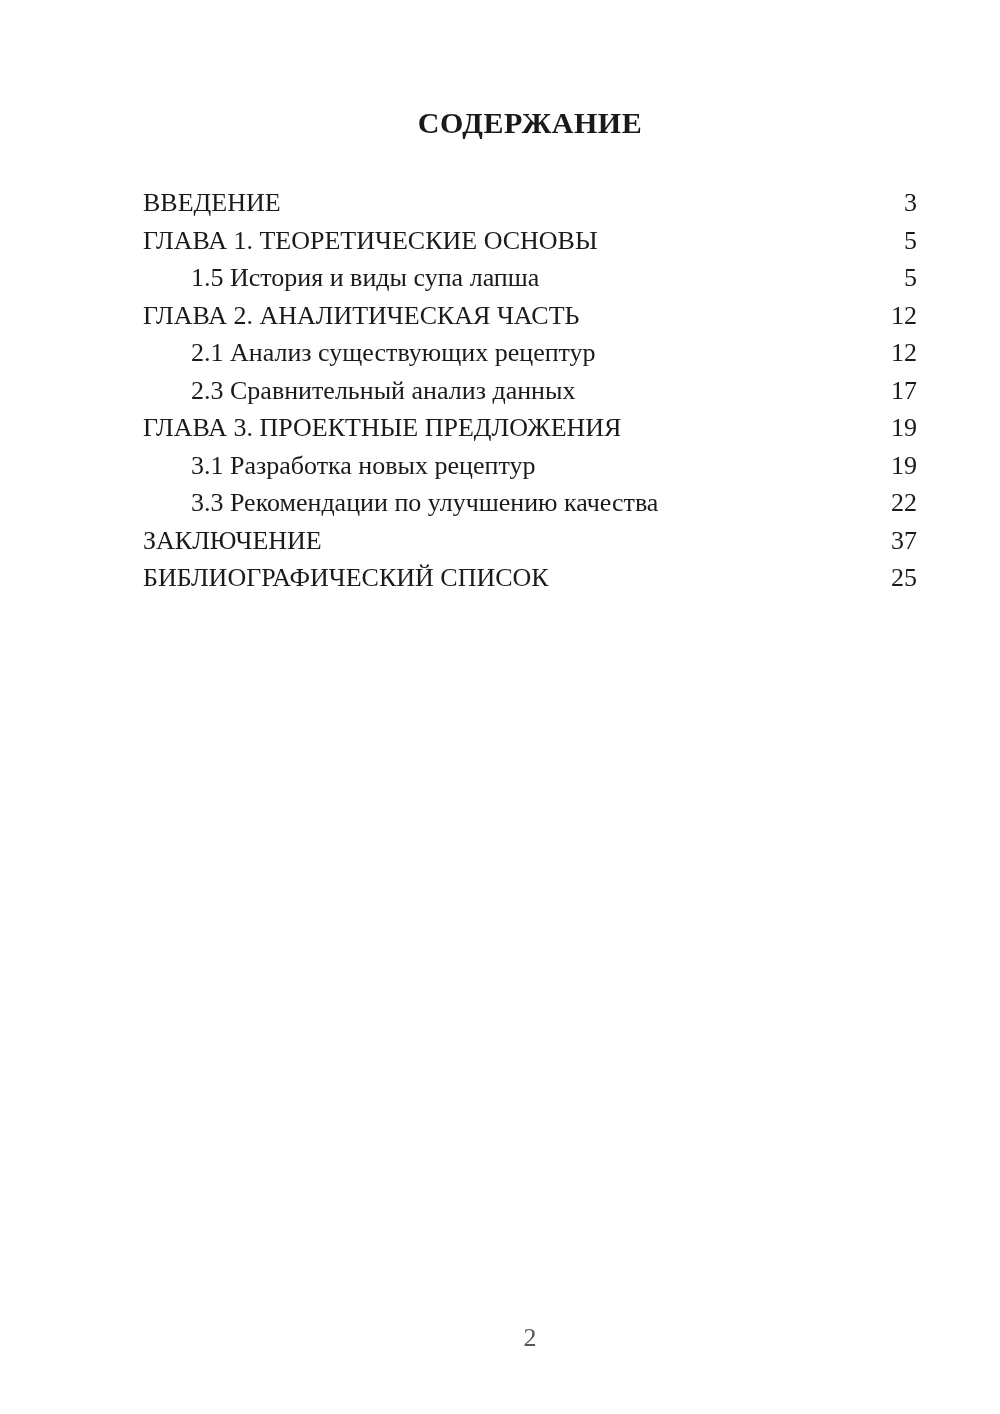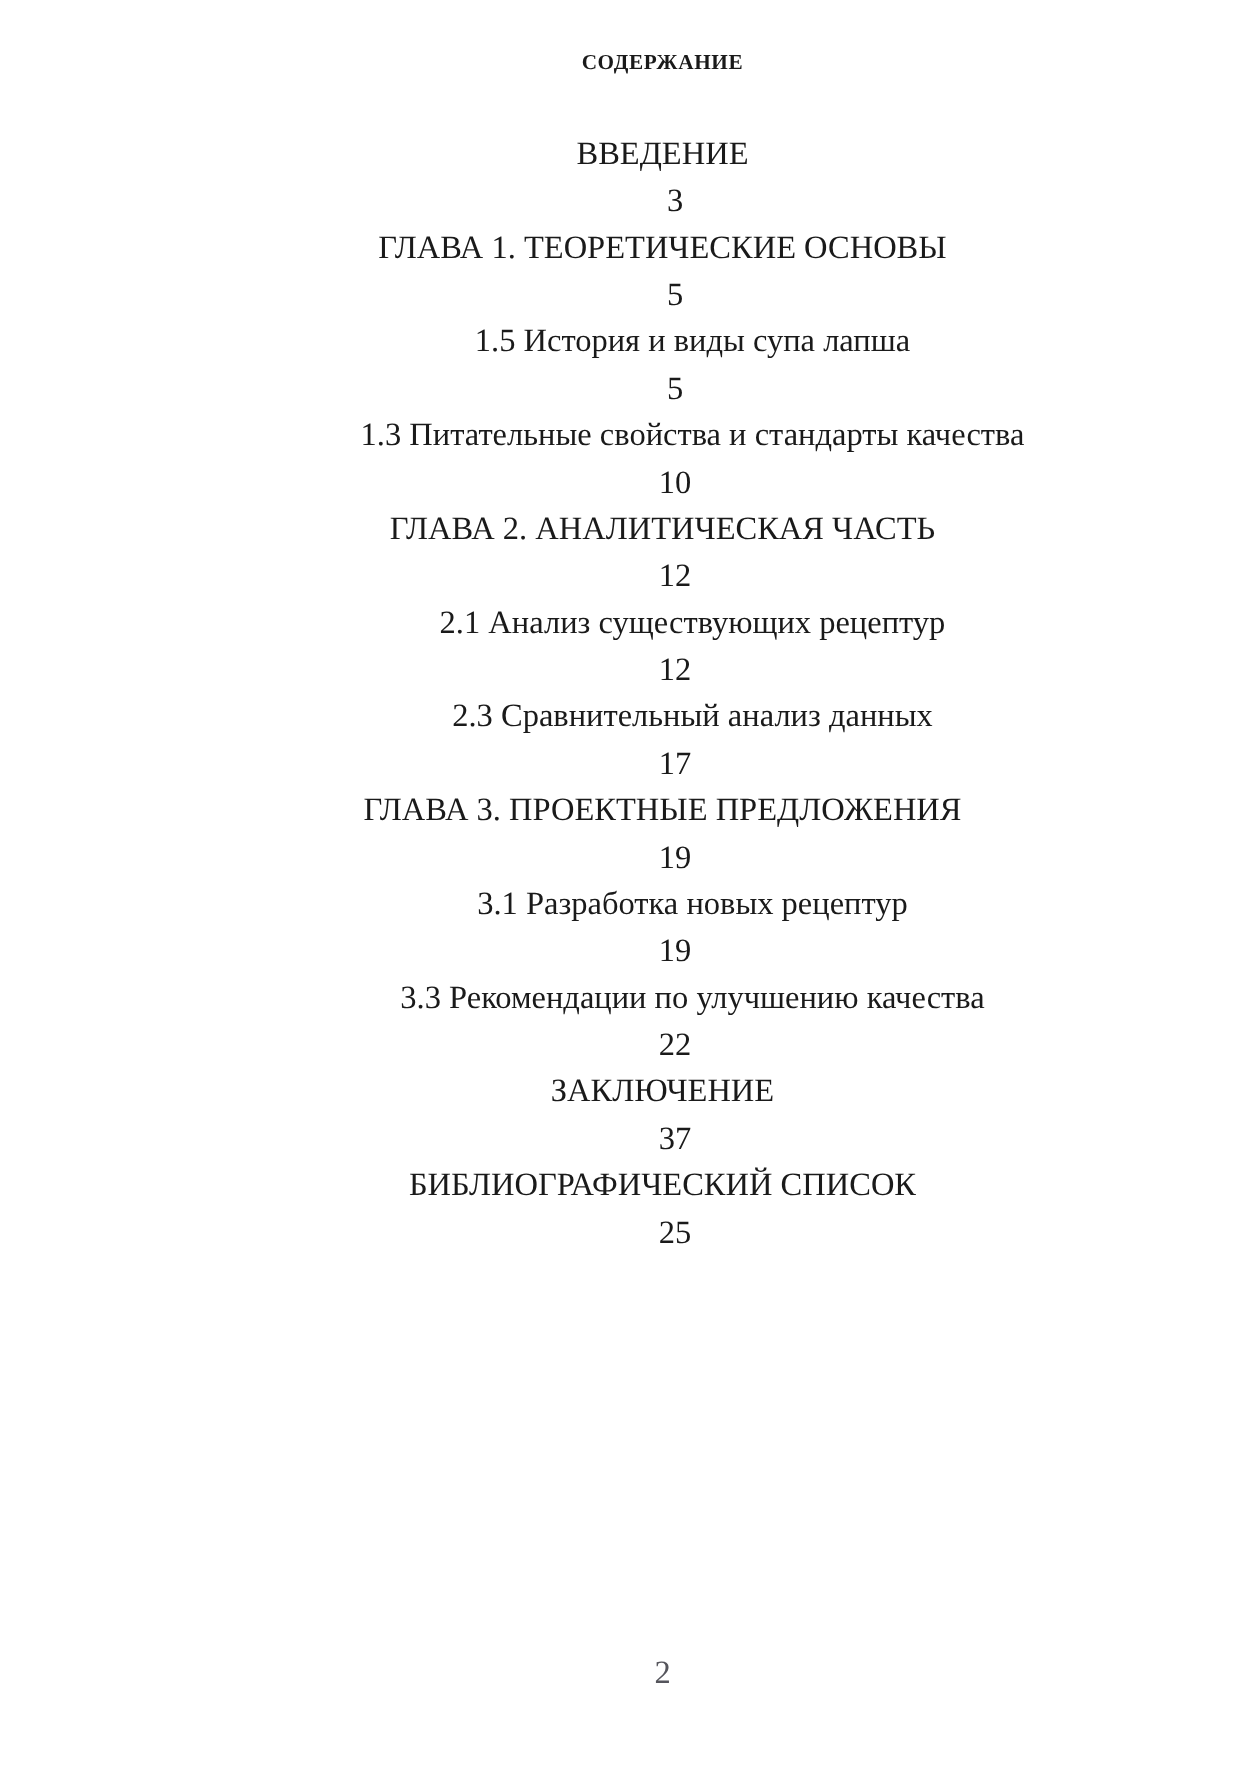--- a/index.html
+++ b/index.html
@@ -15,42 +15,41 @@
     position: relative;
     overflow: hidden;
   }
   .page {
     position: relative;
     width: 1000px;
     height: 1414px;
     background: #ffffff;
   }
   .doc-title {
-    padding-top: 41px;
+    padding-top: 108px;
     margin-left: 143px;
     width: 774px;
     text-align: center;
-    font-size: 17px;
+    font-size: 30px;
     font-weight: bold;
     line-height: 1;
     letter-spacing: 0.5px;
   }
   .toc {
     margin-top: 46px;
     margin-left: 143px;
     width: 774px;
   }
   .toc-row {
     display: flex;
     justify-content: space-between;
-    align-items: center;
+    align-items: flex-end;
     font-size: 26px;
     line-height: 37.5px;
     white-space: nowrap;
-    flex-direction: column;
   }
   .toc-row.indent .toc-label {
     padding-left: 48px;
   }
   .toc-label {
     flex: 1 1 auto;
     overflow: hidden;
   }
   .toc-page {
     flex: 0 0 auto;
@@ -85,24 +84,20 @@
     <span class="toc-label">ГЛАВА 1. ТЕОРЕТИЧЕСКИЕ ОСНОВЫ</span>
     <span class="toc-page">5</span>
   </div>
 
   <div class="toc-row indent">
     <span class="toc-label">1.5 История и виды супа лапша</span>
     <span class="toc-page">5</span>
   </div>
 
 
-  <div class="toc-row indent">
-    <span class="toc-label">1.3 Питательные свойства и стандарты качества</span>
-    <span class="toc-page">10</span>
-  </div>
 
   <div class="toc-row">
     <span class="toc-label">ГЛАВА 2. АНАЛИТИЧЕСКАЯ ЧАСТЬ</span>
     <span class="toc-page">12</span>
   </div>
 
   <div class="toc-row indent">
     <span class="toc-label">2.1 Анализ существующих рецептур</span>
     <span class="toc-page">12</span>
   </div>

